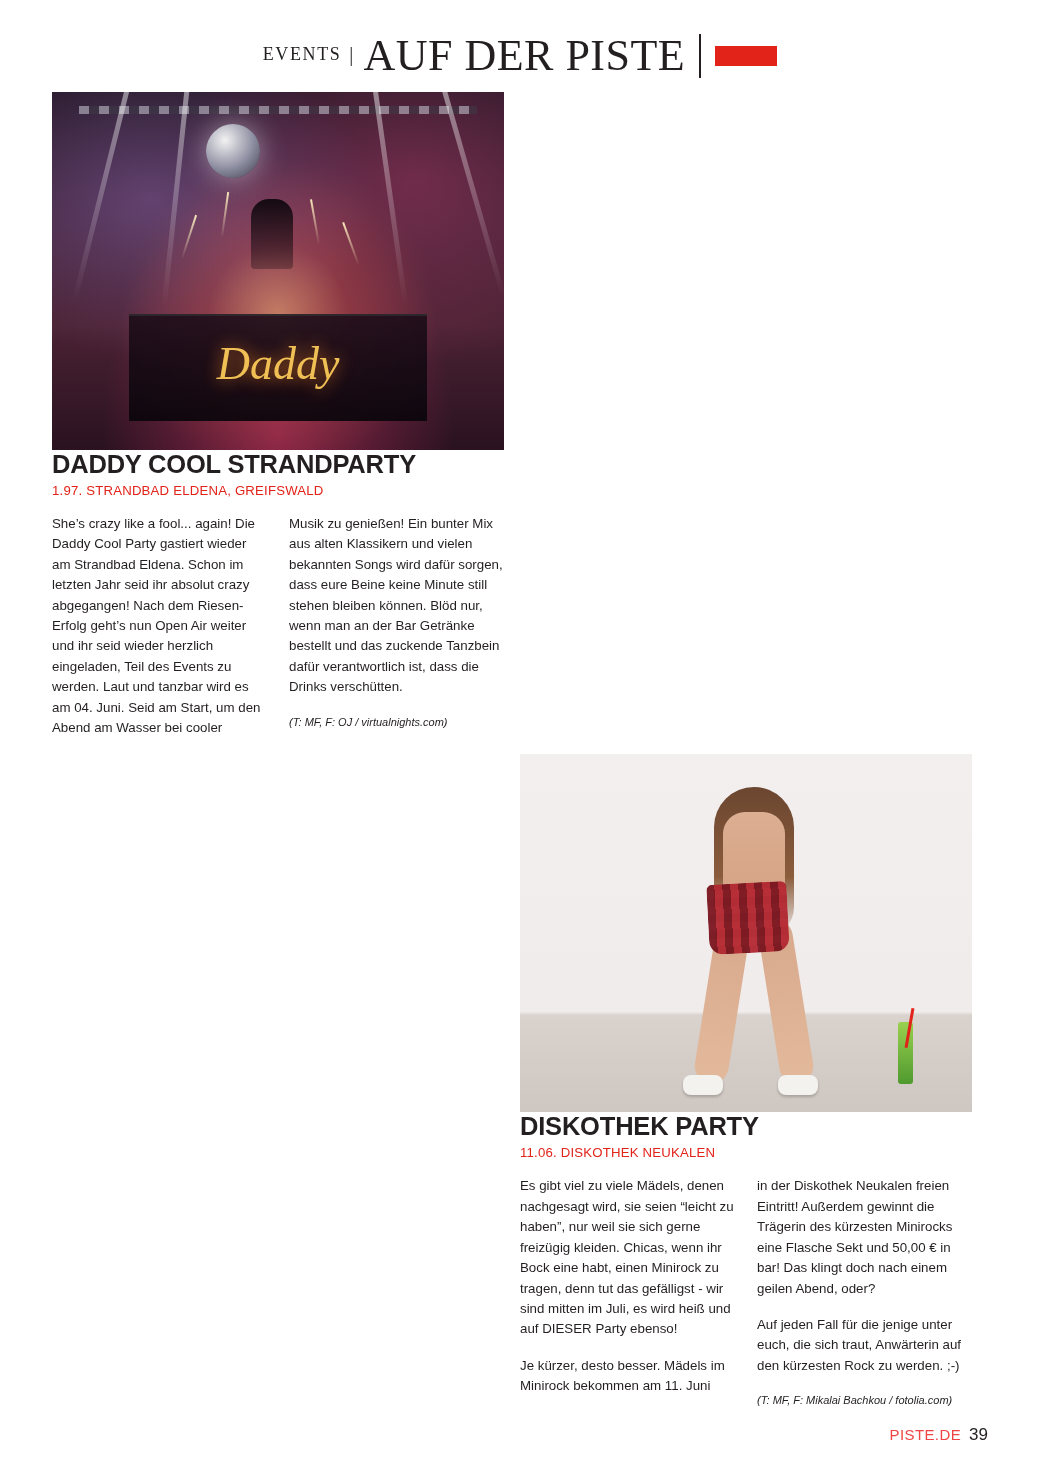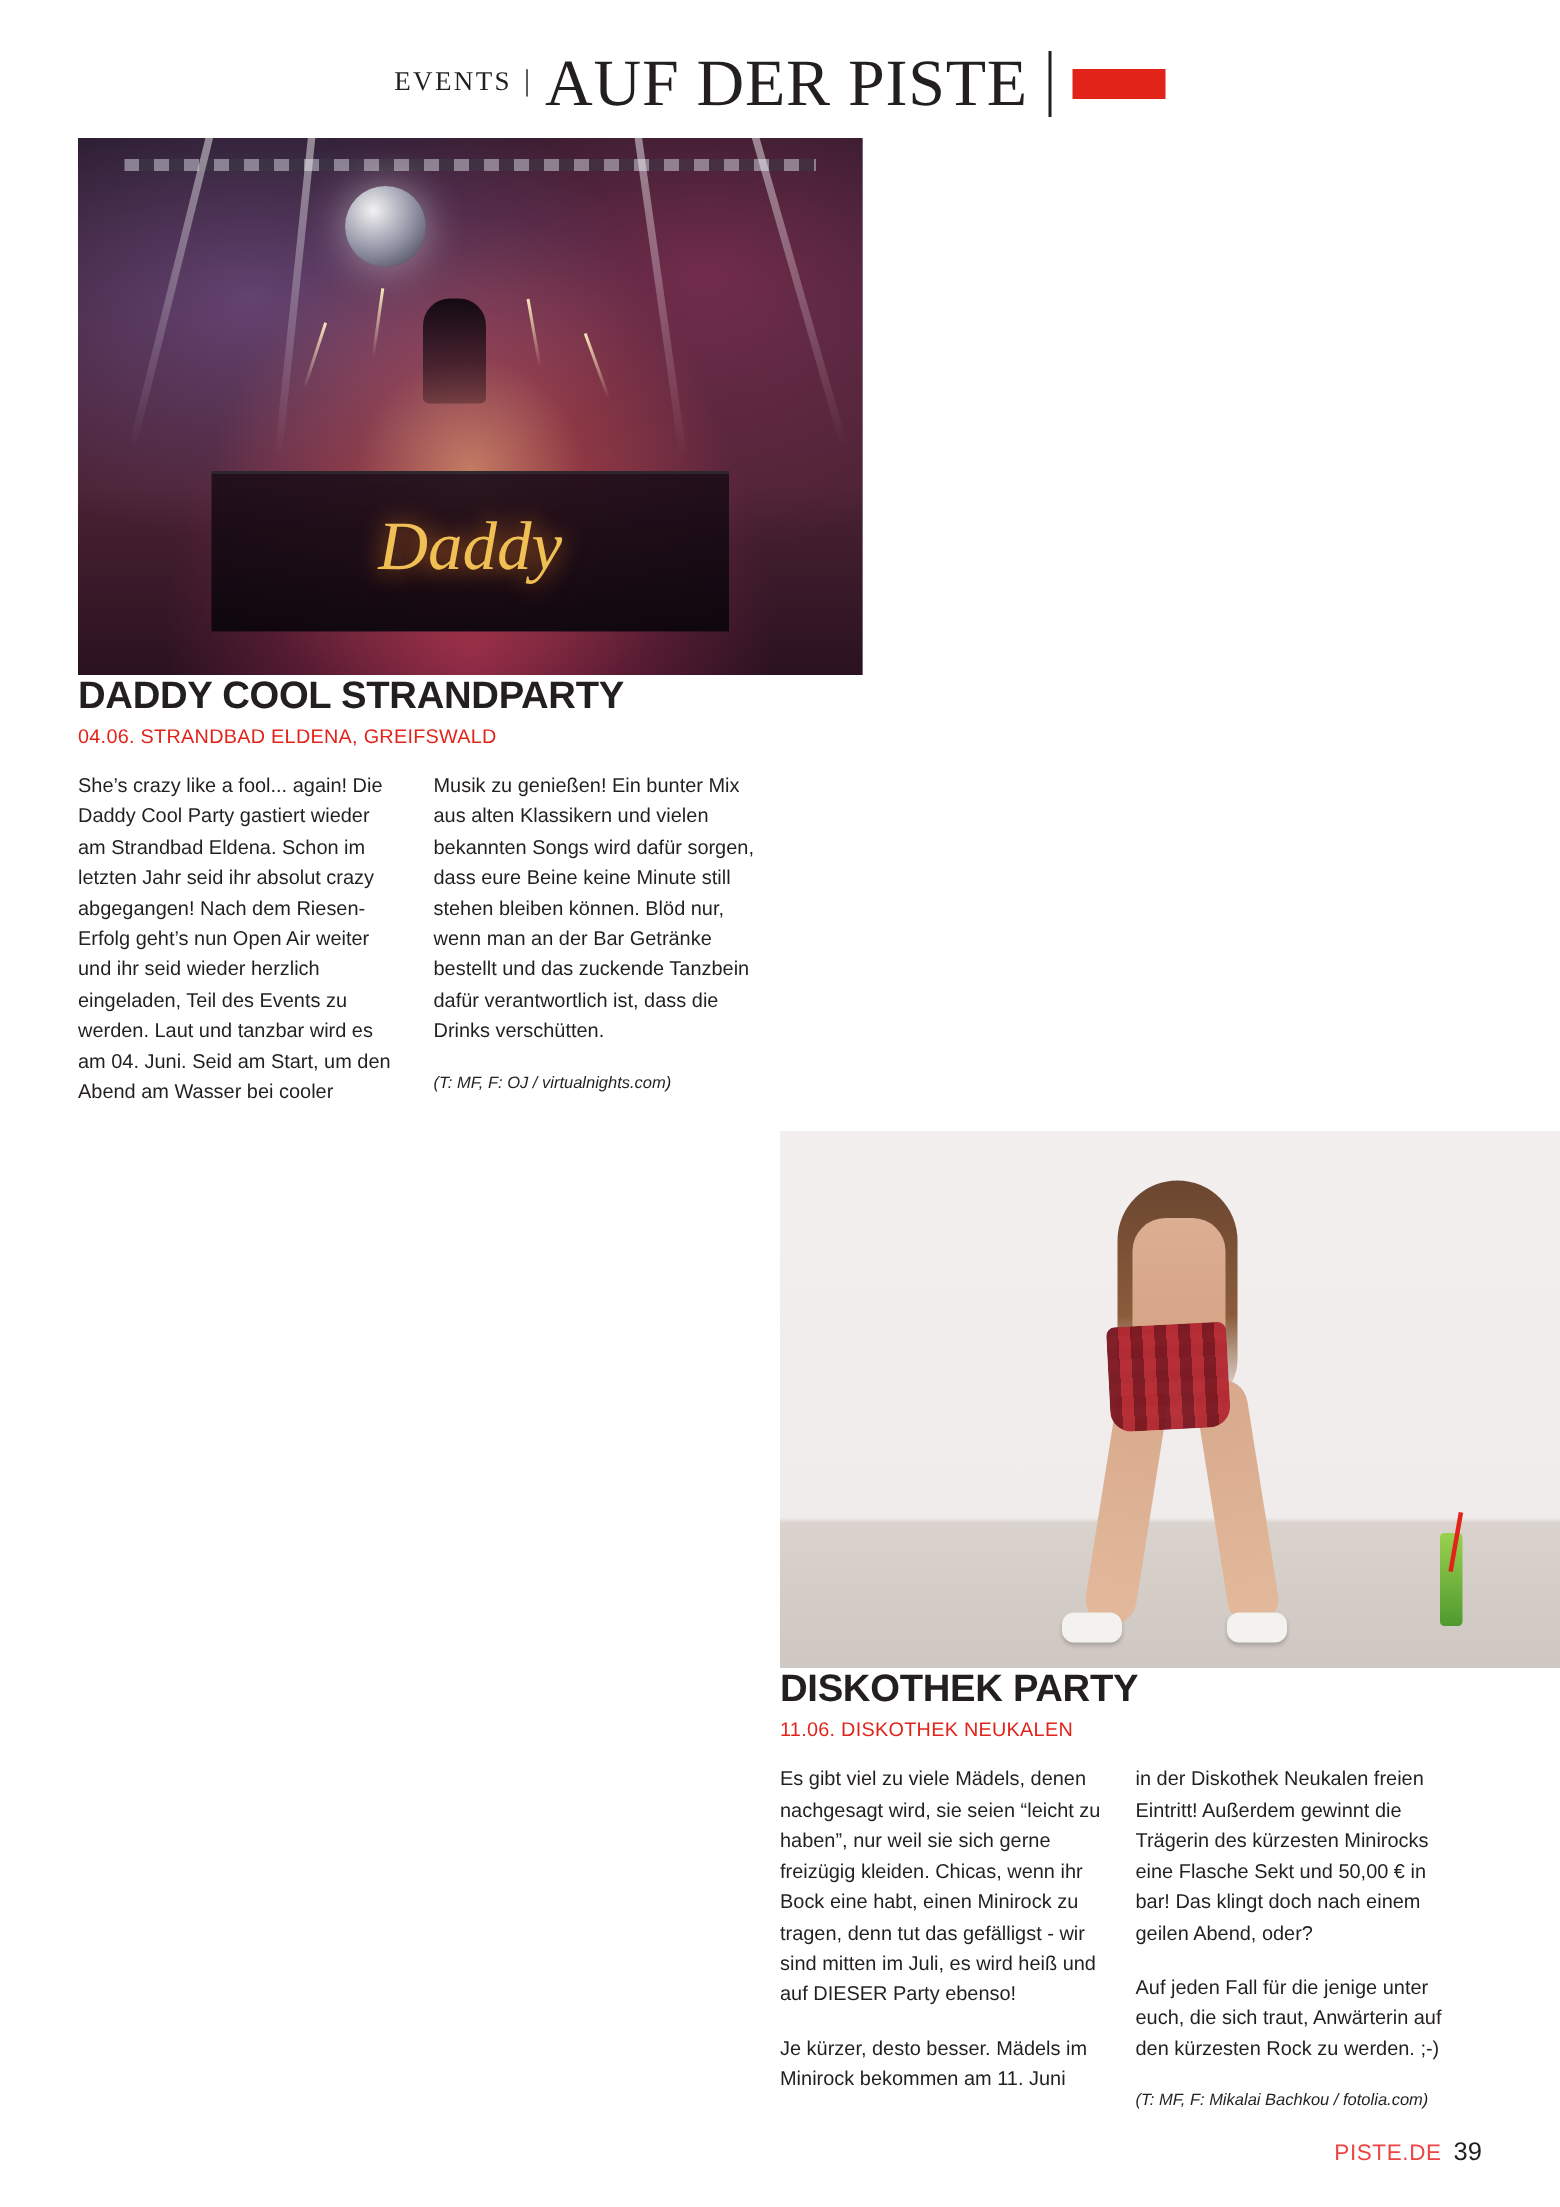--- a/index.html
+++ b/index.html
@@ -58,21 +58,21 @@
     height: 20px;
     background: #e2231a;
     margin-left: 14px;
   }
 
   
   .col-left  { position: absolute; left: 52px;  width: 452px; }
   .col-right { position: absolute; left: 520px; width: 452px; }
 
   .photo {
-    width: 523px;
+    width: 452px;
     height: 358px;
     overflow: hidden;
     position: relative;
     background: #151017;
   }
 
   .article-title {
     font-size: 25.5px;
     font-weight: bold;
     letter-spacing: -0.2px;
@@ -259,21 +259,21 @@
         <div class="spark" style="left:38%; top:28%; transform:rotate(8deg);"></div>
         <div class="spark" style="left:58%; top:30%; transform:rotate(-10deg);"></div>
         <div class="spark" style="left:66%; top:36%; transform:rotate(-20deg);"></div>
         <div class="dj"></div>
         <div class="booth">
             <div class="logo">Daddy</div>
           </div>
       </div>
     </div>
     <div class="article-title">DADDY COOL STRANDPARTY</div>
-    <div class="article-sub">04.06. STRANDBAD ELDENA, GREIFSWALD</div>
+    <div class="article-sub">1.97. STRANDBAD ELDENA, GREIFSWALD</div>
     <div class="body-cols">
       <div class="body-col">
         <p>She’s crazy like a fool... again! Die Daddy Cool Party gastiert wieder am Strandbad Eldena. Schon im letzten Jahr seid ihr absolut crazy abgegangen! Nach dem Riesen-Erfolg geht’s nun Open Air weiter und ihr seid wieder herzlich eingeladen, Teil des Events zu werden. Laut und tanzbar wird es am 04. Juni. Seid am Start, um den Abend am Wasser bei cooler</p>
       </div>
       <div class="body-col">
         <p>Musik zu genießen! Ein bunter Mix aus alten Klassikern und vielen bekannten Songs wird dafür sorgen, dass eure Beine keine Minute still stehen bleiben können. Blöd nur, wenn man an der Bar Getränke bestellt und das zuckende Tanzbein dafür verantwortlich ist, dass die Drinks verschütten.</p>
         <div class="credit">(T: MF, F: OJ / virtualnights.com)</div>
       </div>
     </div>
   </div>

